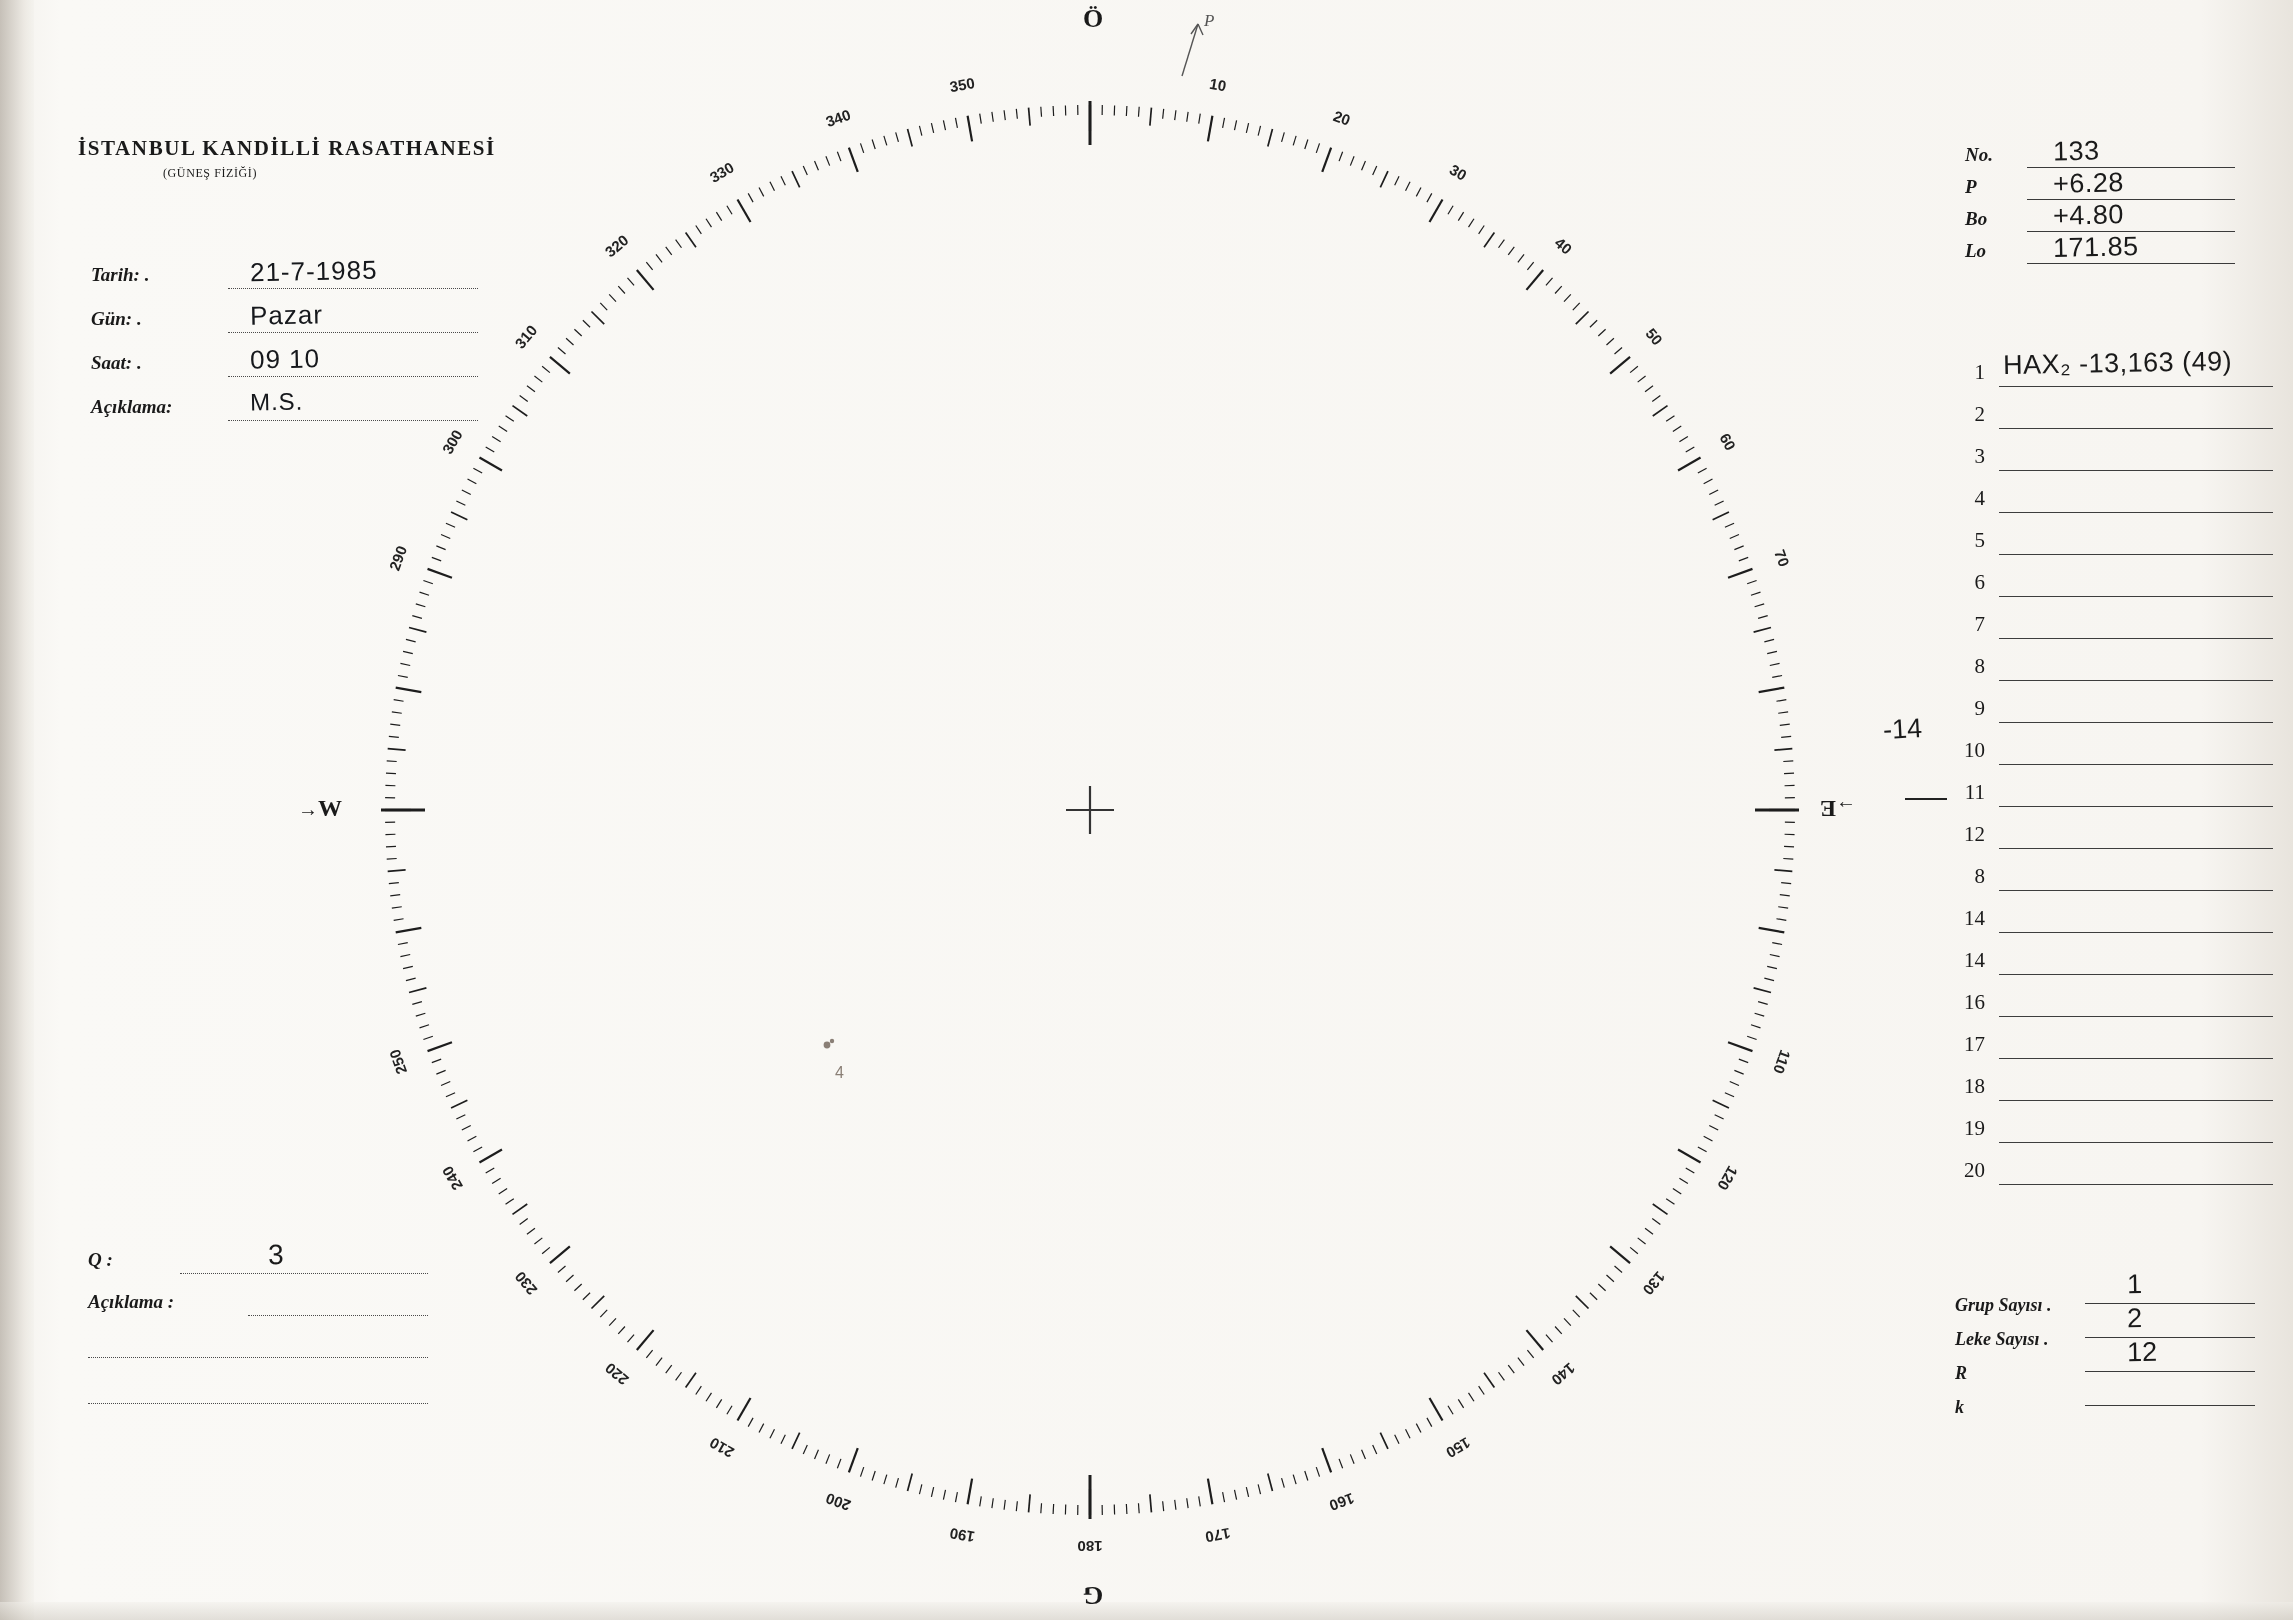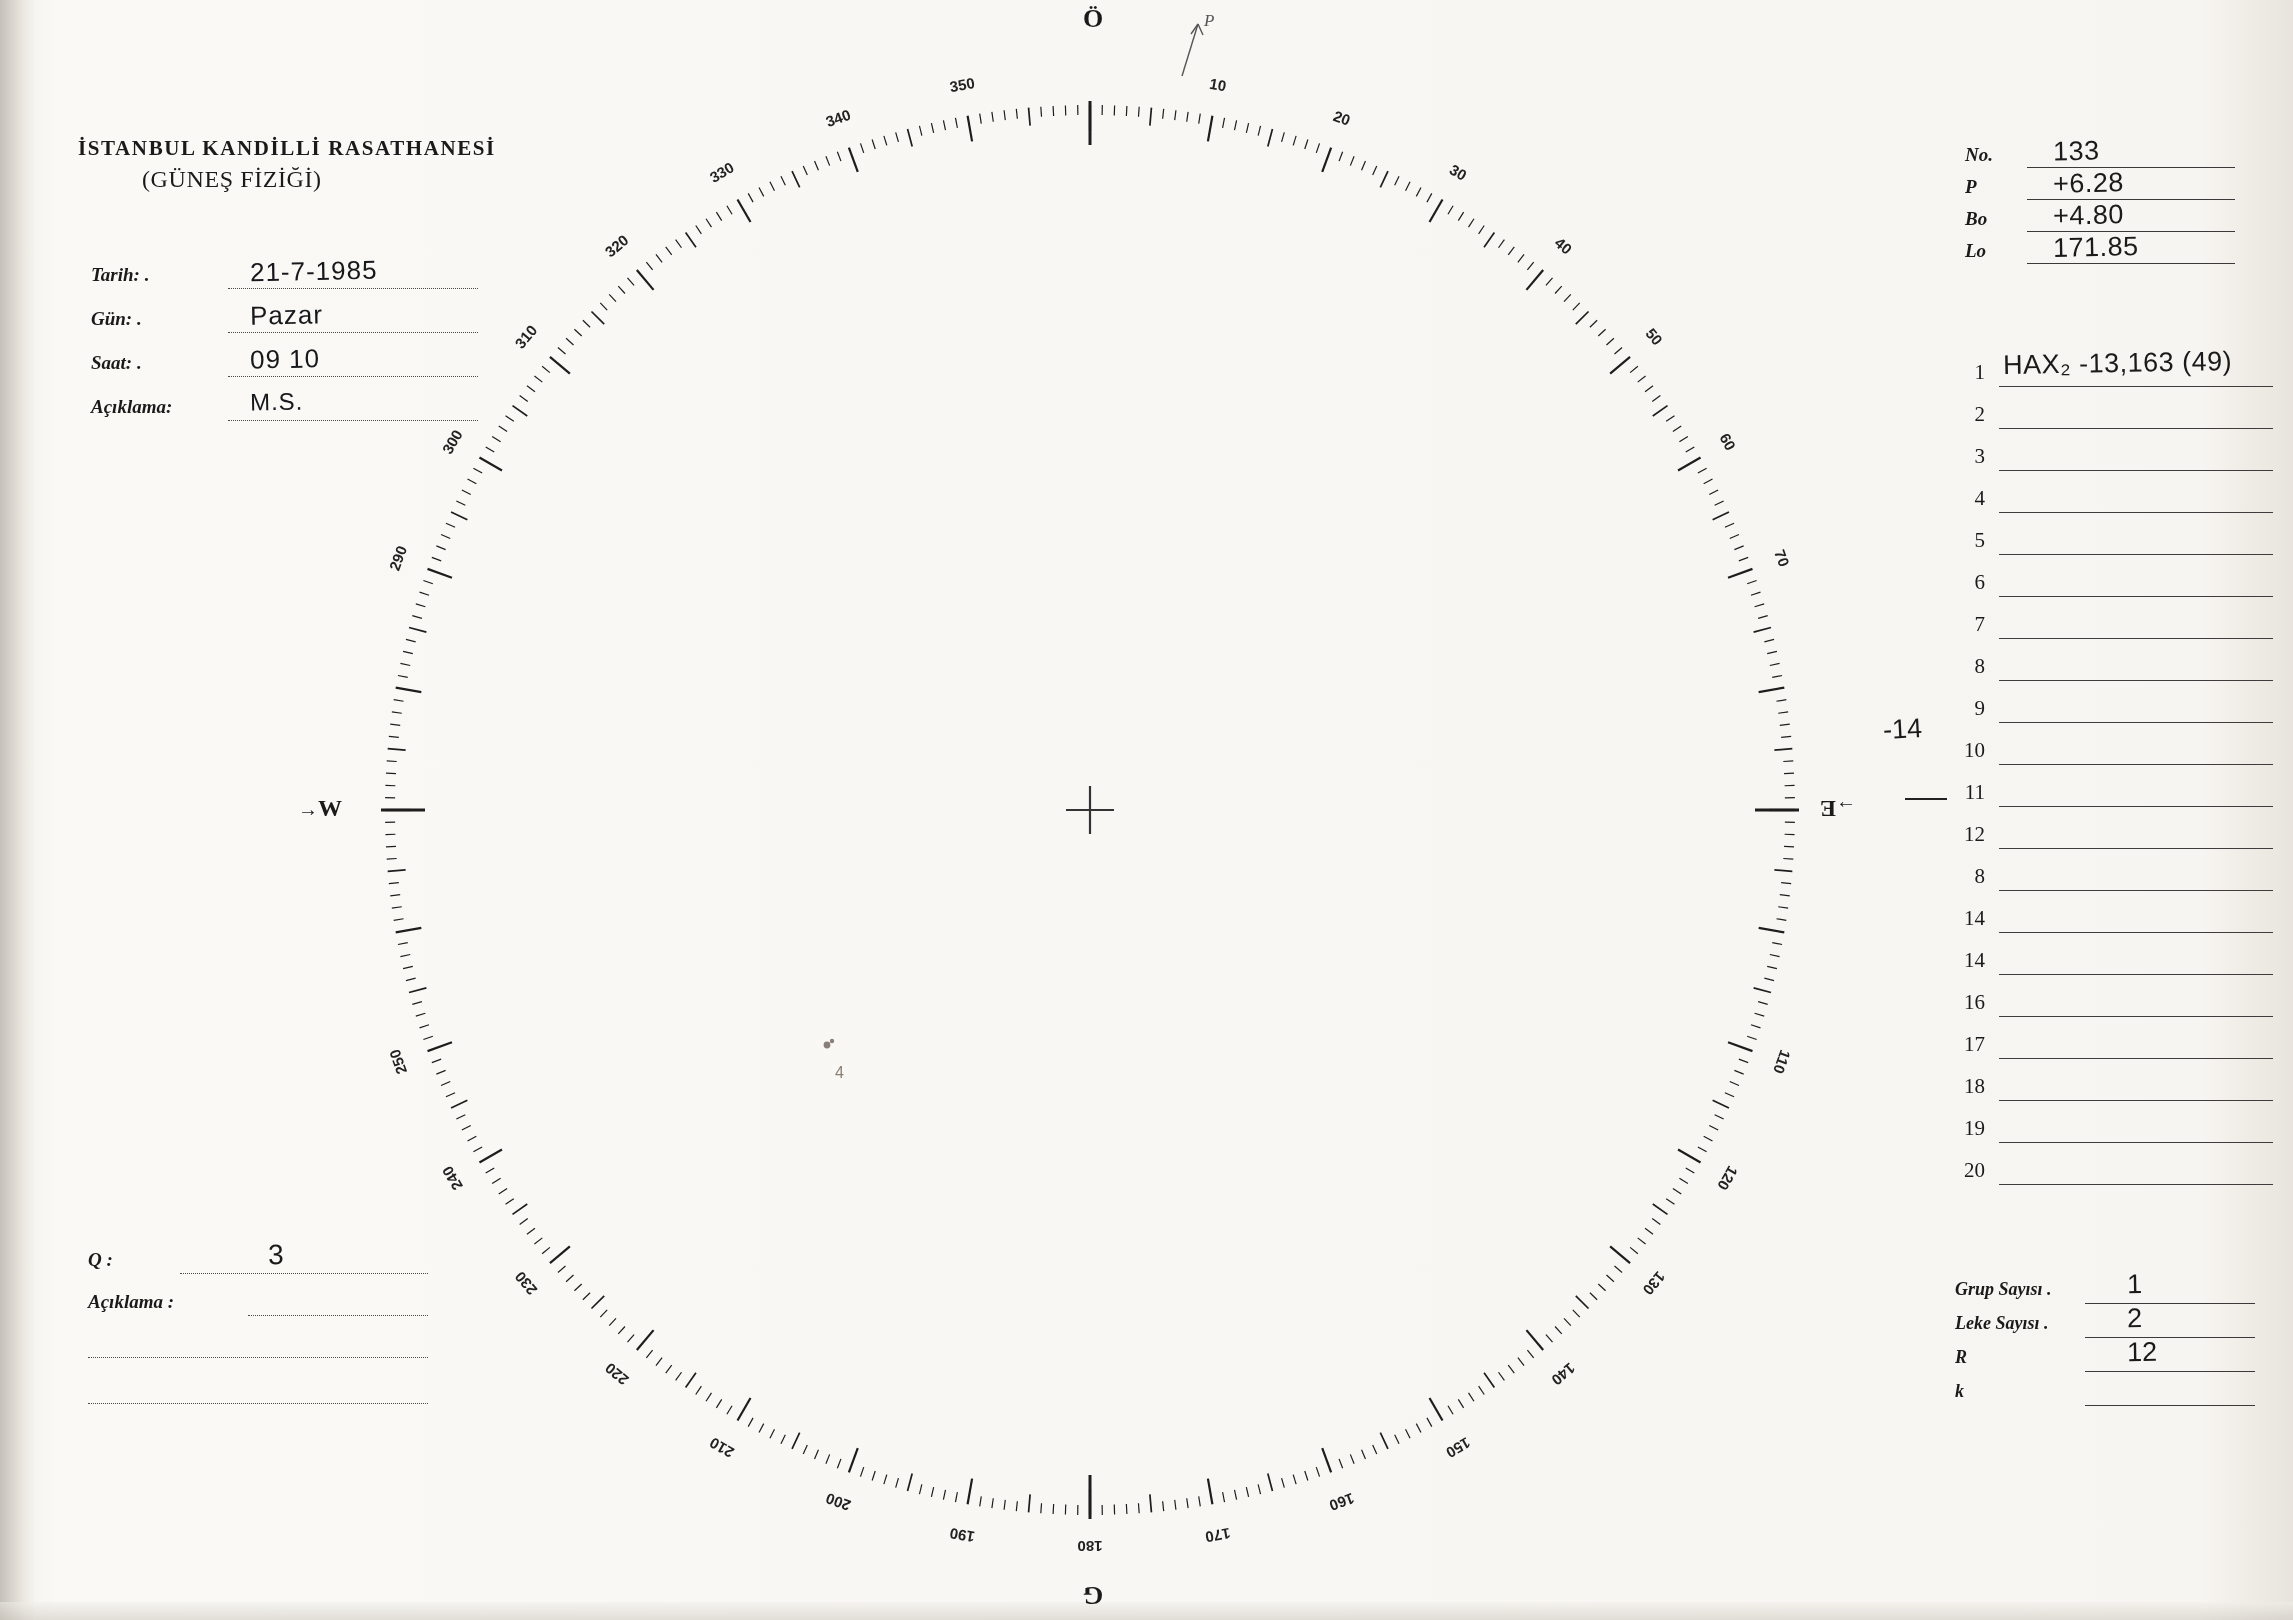--- a/index.html
+++ b/index.html
@@ -29,21 +29,21 @@
   }
 
   
   .hdr{position:absolute;left:78px;top:136px;width:470px;}
   .hdr .inst{
     font-family:"Liberation Serif",serif;
     font-weight:700;font-size:21px;letter-spacing:1.6px;
     text-align:left;
   }
   .hdr .sub{
-    font-size:24px;letter-spacing:.6px;margin-top:5px;margin-left:64px;
+    font-size:12px;letter-spacing:.6px;margin-top:5px;margin-left:85px;
   }
 
   .fields{position:absolute;left:78px;top:258px;width:400px;}
   .frow{position:relative;height:44px;}
   .flabel{
     position:absolute;left:13px;top:6px;
     font-style:italic;font-weight:700;font-size:19px;
   }
   .fdots{
     position:absolute;left:150px;right:0;top:30px;
@@ -93,21 +93,21 @@
     position:absolute;left:-72px;top:362px;
     font-family:"Liberation Sans",sans-serif;font-size:27px;transform:rotate(-3deg);
   }
   .mark11-dash{
     position:absolute;left:1905px;top:798px;width:42px;border-bottom:2px solid #222;
   }
 
   
   .rbot{position:absolute;left:1955px;top:1275px;width:290px;}
   .brow{position:relative;height:34px;}
-  .blab{position:absolute;left:0;top:4px;font-style:italic;font-weight:700;font-size:18px;}
+  .blab{position:absolute;left:0;top:20px;font-style:italic;font-weight:700;font-size:18px;}
   .bline{position:absolute;left:130px;right:-10px;top:28px;border-bottom:1.6px solid #3a3a3a;}
   .bval{position:absolute;left:172px;top:-6px;font-family:"Liberation Sans",sans-serif;font-size:27px;transform:rotate(-1deg);}
 
   
   #disc-area{position:absolute;left:380px;top:10px;width:1420px;height:1600px;}
   #disc-svg{position:absolute;left:0;top:0;}
   .tick{stroke:#1d1d1d;}
   .discline{fill:none;stroke:#1d1d1d;stroke-width:2.4;}
   .degtext{
     font-family:"Liberation Sans",sans-serif;

